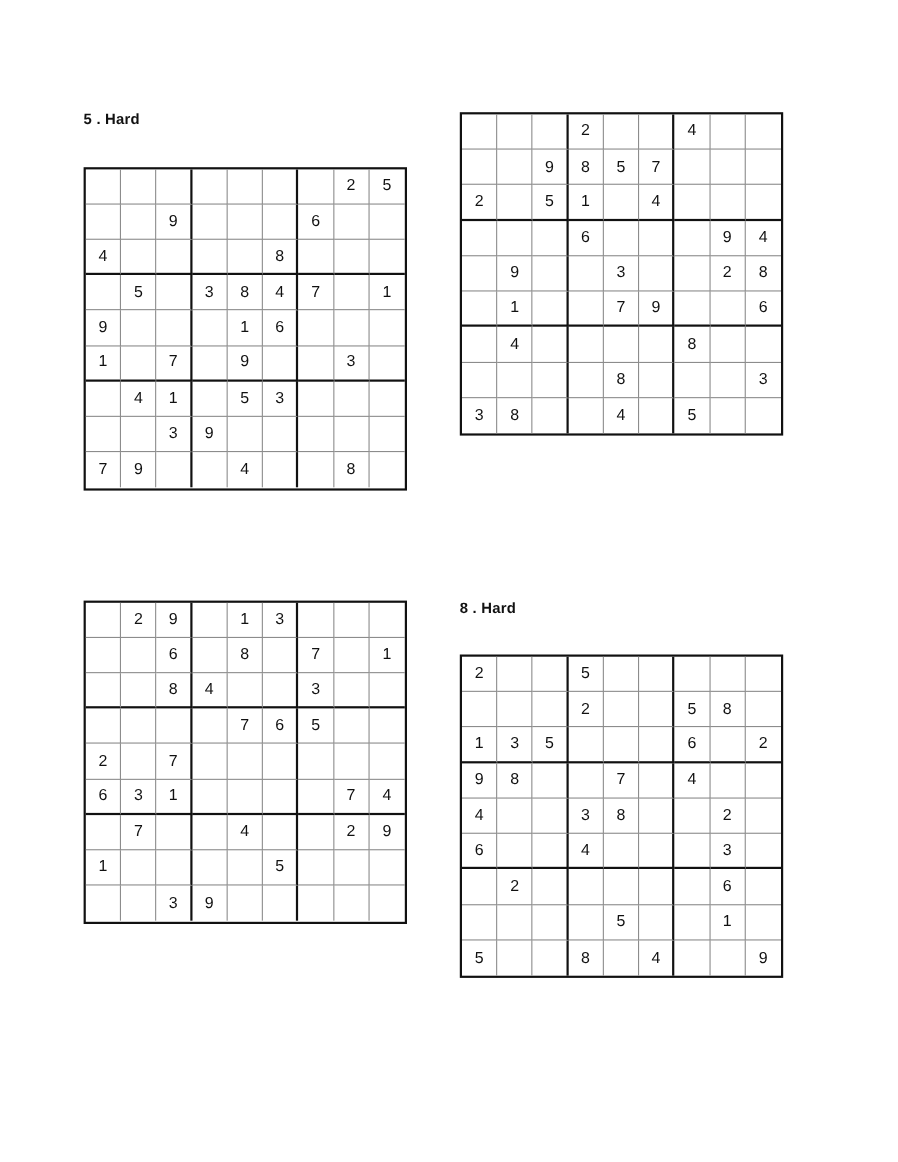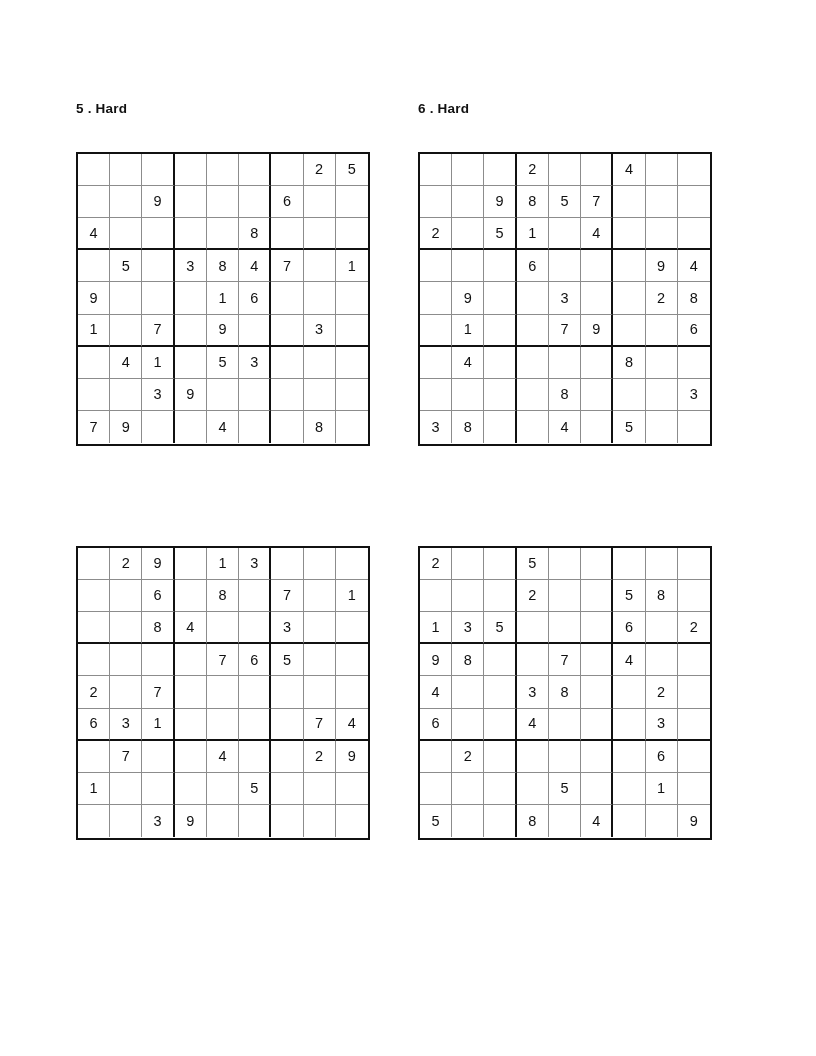--- a/index.html
+++ b/index.html
@@ -167,21 +167,20 @@
           <div class="cell bcol lastrow"></div>
           <div class="cell lastrow"></div>
           <div class="cell lastrow">4</div>
           <div class="cell bcol lastrow"></div>
           <div class="cell lastrow"></div>
           <div class="cell lastrow">8</div>
           <div class="cell lastcol lastrow"></div>
         </div>
       </div>
       <div class="puzzle">
-        <div class="puzzle-title">6 . Hard</div>
         <div class="sudoku-board">
           <div class="cell"></div>
           <div class="cell"></div>
           <div class="cell bcol"></div>
           <div class="cell">2</div>
           <div class="cell"></div>
           <div class="cell bcol"></div>
           <div class="cell">4</div>
           <div class="cell"></div>
           <div class="cell lastcol"></div>
@@ -338,20 +337,21 @@
           <div class="cell bcol lastrow">3</div>
           <div class="cell lastrow">9</div>
           <div class="cell lastrow"></div>
           <div class="cell bcol lastrow"></div>
           <div class="cell lastrow"></div>
           <div class="cell lastrow"></div>
           <div class="cell lastcol lastrow"></div>
         </div>
       </div>
       <div class="puzzle">
+        <div class="puzzle-title">8 . Hard</div>
         <div class="sudoku-board">
           <div class="cell">2</div>
           <div class="cell"></div>
           <div class="cell bcol"></div>
           <div class="cell">5</div>
           <div class="cell"></div>
           <div class="cell bcol"></div>
           <div class="cell"></div>
           <div class="cell"></div>
           <div class="cell lastcol"></div>

